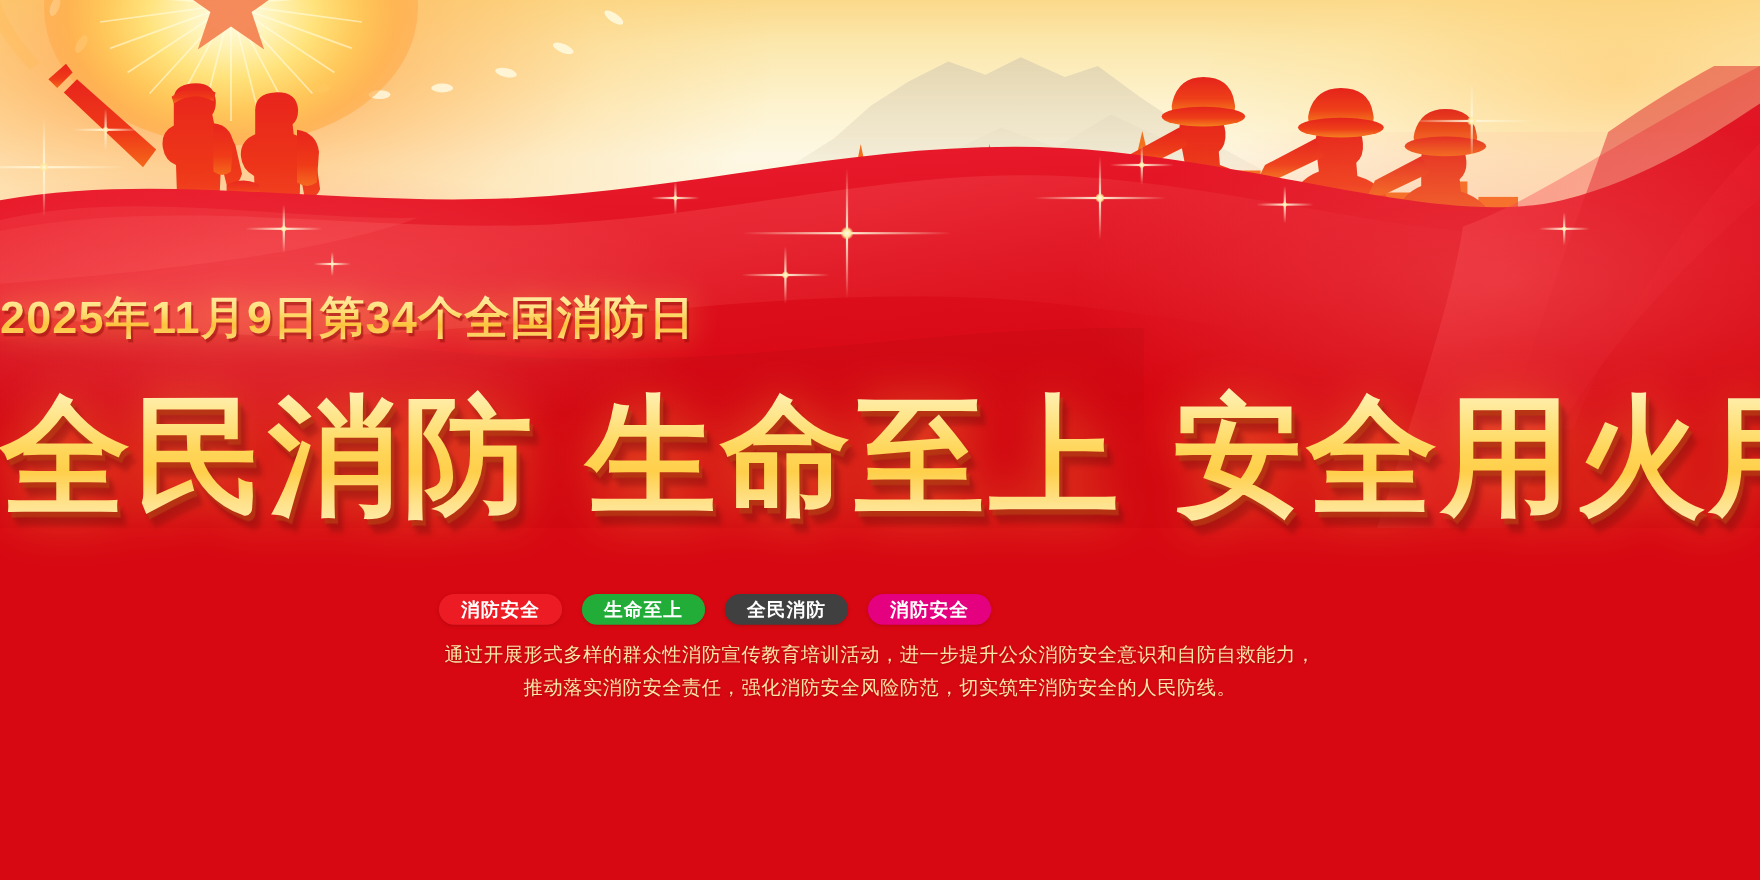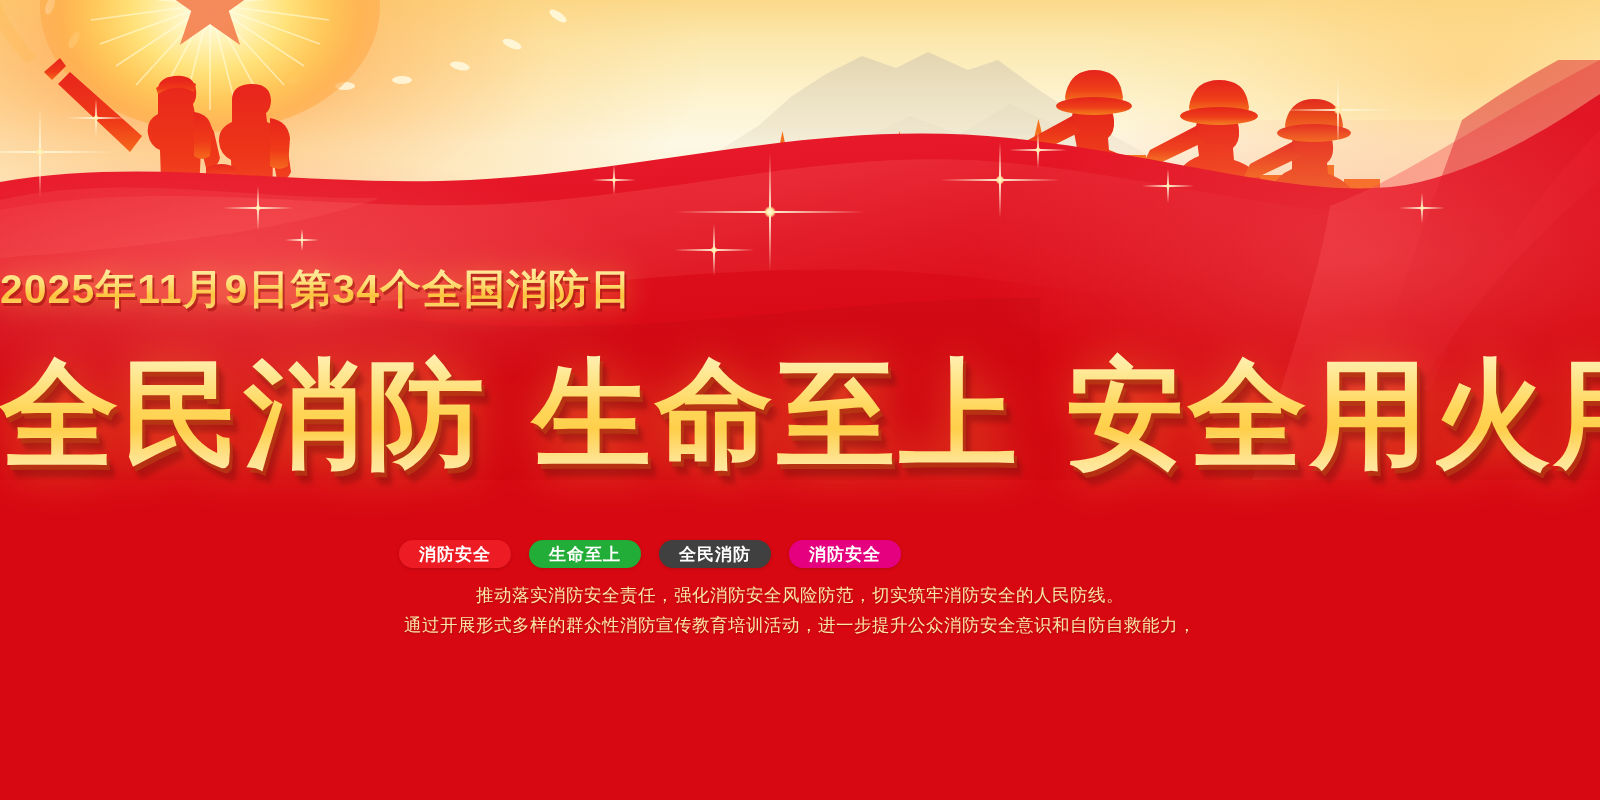--- a/index.html
+++ b/index.html
@@ -442,17 +442,17 @@
   <div class="headline">全民消防 生命至上 安全用火用电</div>
 
   <div class="badges">
     <span class="badge" style="background: rgb(237, 28, 36);">消防安全</span>
     <span class="badge" style="background: rgb(34, 172, 56);">生命至上</span>
     <span class="badge" style="background: #404040;">全民消防</span>
     <span class="badge" style="background: rgb(228, 0, 127);">消防安全</span>
   </div>
 
   <div class="desc">
+    <div>通过开展形式多样的群众性消防宣传教育培训活动，进一步提升公众消防安全意识和自防自救能力，</div>
     <div>推动落实消防安全责任，强化消防安全风险防范，切实筑牢消防安全的人民防线。</div>
-    <div>通过开展形式多样的群众性消防宣传教育培训活动，进一步提升公众消防安全意识和自防自救能力，</div>
   </div>
 
 </div>
 
 </body></html>

